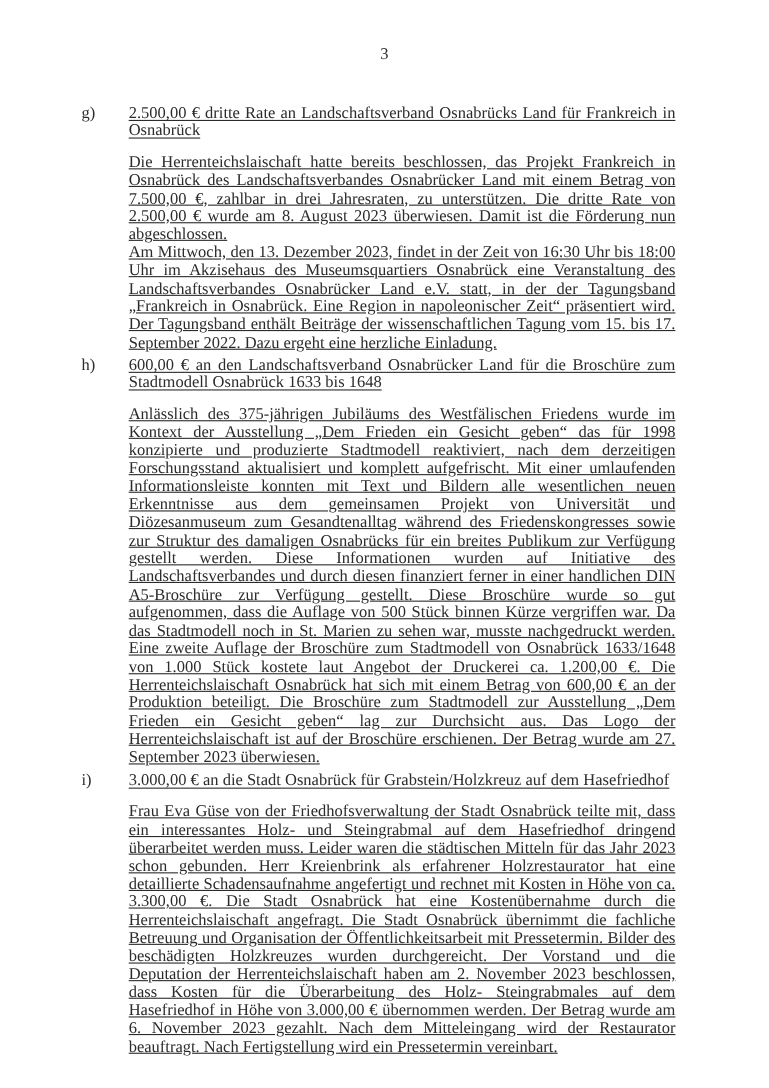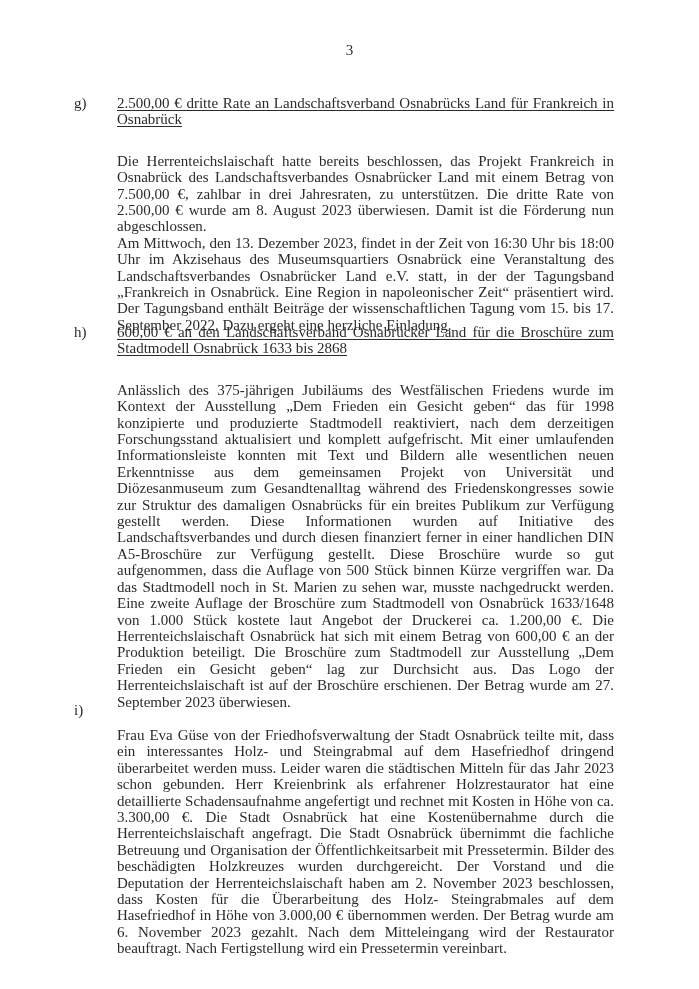--- a/index.html
+++ b/index.html
@@ -2,45 +2,46 @@
 <html><head>
 <meta charset="utf-8">
 <style>
   html, body { margin:0; padding:0; background:#ffffff; }
   body { width:699px; height:989px; position:relative; overflow:hidden;
          font-family:"Liberation Serif", "DejaVu Serif", serif; color:#2b2b2b; }
   .page-number { position:absolute; top:42px; left:0; width:699px; text-align:center; font-size:15px; }
   .section { position:absolute; left:74px; width:540px; }
   .sec-label { position:absolute; left:0; top:0; font-size:15px; line-height:16.4px; }
   .sec-title { margin-left:43px; font-size:15px; line-height:16.4px; text-decoration:underline; text-align:justify; text-underline-offset:2px; }
-  .sec-body { margin-left:43px; margin-top:25px; font-size:15px; line-height:16.4px; text-align:justify; }
+  .sec-body { margin-left:43px; margin-top:12px; font-size:15px; line-height:16.4px; text-align:justify;text-decoration:underline; }
   .sec-body p { margin:0; }
 </style>
 </head>
 <body>
 
 <div>
   <div class="page-number">3</div>
 
   <div class="section" style="top:95px;">
     <div class="sec-label">g)</div>
     <div class="sec-title">2.500,00 € dritte Rate an Landschaftsverband Osnabrücks Land für Frankreich in Osnabrück</div>
     <div class="sec-body">
       <p>Die Herrenteichslaischaft hatte bereits beschlossen, das Projekt Frankreich in Osnabrück des Landschaftsverbandes Osnabrücker Land mit einem Betrag von 7.500,00 €, zahlbar in drei Jahresraten, zu unterstützen. Die dritte Rate von 2.500,00 € wurde am 8. August 2023 überwiesen. Damit ist die Förderung nun abgeschlossen.</p>
       <p>Am Mittwoch, den 13. Dezember 2023, findet in der Zeit von 16:30 Uhr bis 18:00 Uhr im Akzisehaus des Museumsquartiers Osnabrück eine Veranstaltung des Landschaftsverbandes Osnabrücker Land e.V. statt, in der der Tagungsband „Frankreich in Osnabrück. Eine Region in napoleonischer Zeit“ präsentiert wird. Der Tagungsband enthält Beiträge der wissenschaftlichen Tagung vom 15. bis 17. September 2022. Dazu ergeht eine herzliche Einladung.</p>
     </div>
   </div>
 
   <div class="section" style="top:324px;">
     <div class="sec-label">h)</div>
-    <div class="sec-title">600,00 € an den Landschaftsverband Osnabrücker Land für die Broschüre zum Stadtmodell Osnabrück 1633 bis 2868</div>
+    <div class="sec-title">600,00 € an den Landschaftsverband Osnabrücker Land für die Broschüre zum Stadtmodell Osnabrück 1633 bis 1648</div>
     <div class="sec-body">
       <p>Anlässlich des 375-jährigen Jubiläums des Westfälischen Friedens wurde im Kontext der Ausstellung „Dem Frieden ein Gesicht geben“ das für 1998 konzipierte und produzierte Stadtmodell reaktiviert, nach dem derzeitigen Forschungsstand aktualisiert und komplett aufgefrischt. Mit einer umlaufenden Informationsleiste konnten mit Text und Bildern alle wesentlichen neuen Erkenntnisse aus dem gemeinsamen Projekt von Universität und Diözesanmuseum zum Gesandtenalltag während des Friedenskongresses sowie zur Struktur des damaligen Osnabrücks für ein breites Publikum zur Verfügung gestellt werden. Diese Informationen wurden auf Initiative des Landschaftsverbandes und durch diesen finanziert ferner in einer handlichen DIN A5-Broschüre zur Verfügung gestellt. Diese Broschüre wurde so gut aufgenommen, dass die Auflage von 500 Stück binnen Kürze vergriffen war. Da das Stadtmodell noch in St. Marien zu sehen war, musste nachgedruckt werden. Eine zweite Auflage der Broschüre zum Stadtmodell von Osnabrück 1633/1648 von 1.000 Stück kostete laut Angebot der Druckerei ca. 1.200,00 €. Die Herrenteichslaischaft Osnabrück hat sich mit einem Betrag von 600,00 € an der Produktion beteiligt. Die Broschüre zum Stadtmodell zur Ausstellung „Dem Frieden ein Gesicht geben“ lag zur Durchsicht aus. Das Logo der Herrenteichslaischaft ist auf der Broschüre erschienen. Der Betrag wurde am 27. September 2023 überwiesen.</p>
     </div>
   </div>
 
   <div class="section" style="top:702px;">
     <div class="sec-label">i)</div>
+    <div class="sec-title">3.000,00 € an die Stadt Osnabrück für Grabstein/Holzkreuz auf dem Hasefriedhof</div>
     <div class="sec-body">
       <p>Frau Eva Güse von der Friedhofsverwaltung der Stadt Osnabrück teilte mit, dass ein interessantes Holz- und Steingrabmal auf dem Hasefriedhof dringend überarbeitet werden muss. Leider waren die städtischen Mitteln für das Jahr 2023 schon gebunden. Herr Kreienbrink als erfahrener Holzrestaurator hat eine detaillierte Schadensaufnahme angefertigt und rechnet mit Kosten in Höhe von ca. 3.300,00 €. Die Stadt Osnabrück hat eine Kostenübernahme durch die Herrenteichslaischaft angefragt. Die Stadt Osnabrück übernimmt die fachliche Betreuung und Organisation der Öffentlichkeitsarbeit mit Pressetermin. Bilder des beschädigten Holzkreuzes wurden durchgereicht. Der Vorstand und die Deputation der Herrenteichslaischaft haben am 2. November 2023 beschlossen, dass Kosten für die Überarbeitung des Holz- Steingrabmales auf dem Hasefriedhof in Höhe von 3.000,00 € übernommen werden. Der Betrag wurde am 6. November 2023 gezahlt. Nach dem Mitteleingang wird der Restaurator beauftragt. Nach Fertigstellung wird ein Pressetermin vereinbart.</p>
     </div>
   </div>
 </div>
 
 </body></html>

